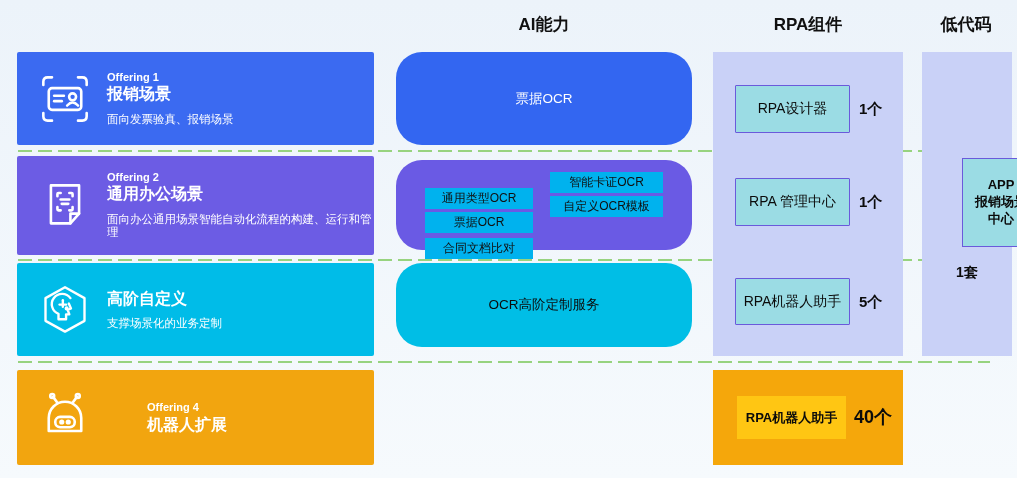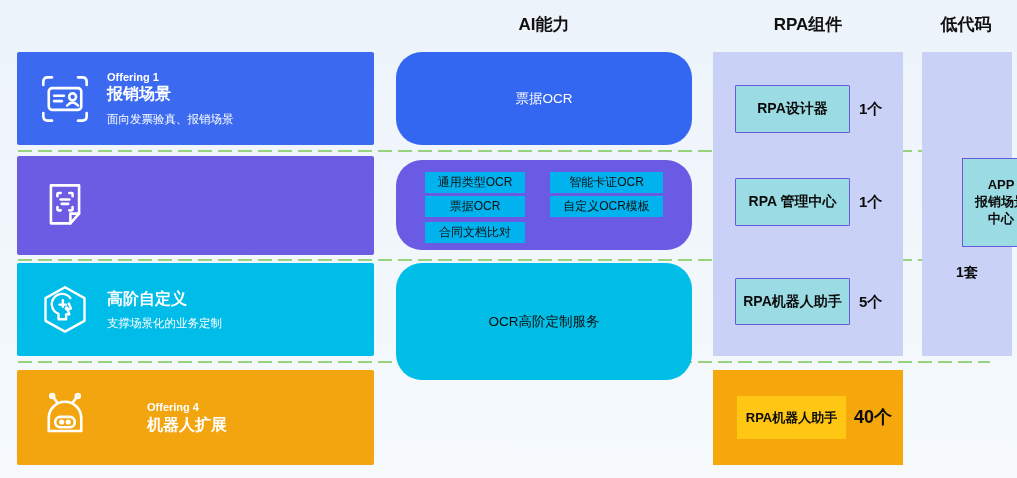--- a/index.html
+++ b/index.html
@@ -44,39 +44,39 @@
   .off-name{font-size:16px;font-weight:bold;line-height:1.2;margin-top:1px;}
   .off-desc{font-size:11.5px;margin-top:9px;line-height:1.2;}
 
   
   .ai-box{
     position:absolute;left:396px;width:296px;z-index:2;
     display:flex;align-items:center;justify-content:center;border-radius:26px;
   }
   .ai-row1{top:52px;height:93px;background:#3366F1;color:#fff;font-size:13.5px;}
   .ai-row2{top:160px;height:90px;background:#6A5AE4;}
-  .ai-row3{top:263px;height:117px;background:#00BEE6;color:#0b0b0b;font-size:13.5px;}
+  .ai-row3{top:263px;height:84px;background:#00BEE6;color:#0b0b0b;font-size:13.5px;}
   .chip{
     position:absolute;height:21px;background:#00B2EE;color:#101010;
     font-size:12px;display:flex;align-items:center;justify-content:center;z-index:3;
   }
-  .chip-c1{left:29px;width:100px;}
+  .chip-c1{left:29px;width:108px;margin-top:16px;}
   .chip-c2{left:154px;width:113px;}
   .chip-r1{top:12px;} .chip-r2{top:36px;} .chip-r3{top:62px;}
 
   
   .rpa-panel{
     position:absolute;left:713px;top:52px;width:190px;height:304px;
     background:#C9D1F7;z-index:1;
   }
   .inner-box{
     position:absolute;left:22px;width:115px;height:48px;z-index:2;
     background:#9BDCE4;border:1.5px solid #6A5ADB;box-sizing:border-box;
     display:flex;align-items:center;justify-content:center;
-    font-size:14px;font-weight:bold;color:#0b0b0b;border-radius:1px;
+    font-size:14px;font-weight:normal;color:#0b0b0b;border-radius:1px;
   }
   .rpa-box1{top:33px;} .rpa-box2{top:126px;} .rpa-box3{top:226px;height:47px;}
   .count{
     position:absolute;left:146px;width:44px;z-index:2;text-align:left;
     font-weight:bold;color:#0b0b0b;font-size:15px;
   }
   .cnt-1{top:33px;line-height:48px;} .cnt-2{top:126px;line-height:48px;} .cnt-3{top:226px;line-height:47px;}
 
   
   .rpa-expansion{
@@ -149,20 +149,25 @@
         <path d="M11 5 H37 V31 L29 40 H11 Z"></path>
         <path d="M37 31 H29 V40"></path>
         <path d="M17 15 V13 Q17 12 18 12 H20"></path>
           <path d="M28 12 H30 Q31 12 31 13 V15"></path>
         <path d="M31 25 V27 Q31 28 30 28 H28"></path>
           <path d="M20 28 H18 Q17 28 17 27 V25"></path>
         <path d="M20 18 h8"></path>
           <path d="M21 22 h6"></path>
       </svg>
     </span>
+    <div class="off-text">
+      <div class="off-title">Offering 2</div>
+      <div class="off-name">通用办公场景</div>
+      <div class="off-desc">面向办公通用场景智能自动化流程的构建、运行和管理</div>
+    </div>
   </div>
 
   <div class="offering off-3">
     <span class="off-icon">
       <svg viewBox="0 0 48 48" fill="none" stroke="#fff" stroke-width="2.2" stroke-linecap="round" stroke-linejoin="round">
         <path d="M24 3 L42 13 V34 L24 44 L6 34 V13 Z"></path>
         <path d="M29 13 a9.5 9.5 0 1 0 -11 14.5 l0 5 h7 v-4.5 h3 l-1.5 -4 3 -1.5 -2 -4.5"></path>
         <path d="M22 15 v6"></path>
           <path d="M19 19 h6"></path>
         <circle cx="25.5" cy="22.5" r="0.8" fill="#fff"></circle>

